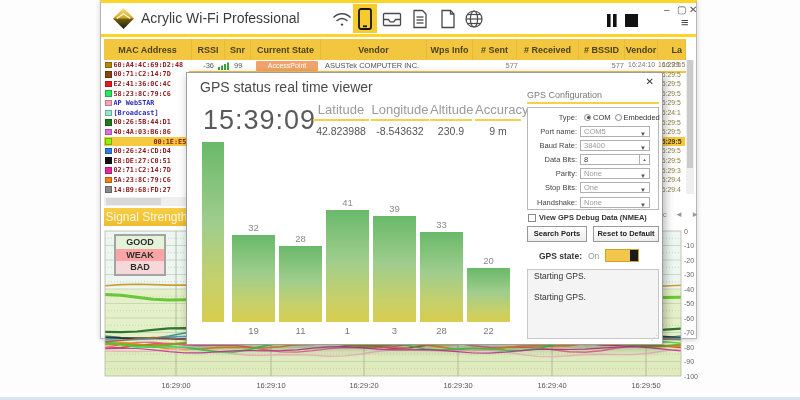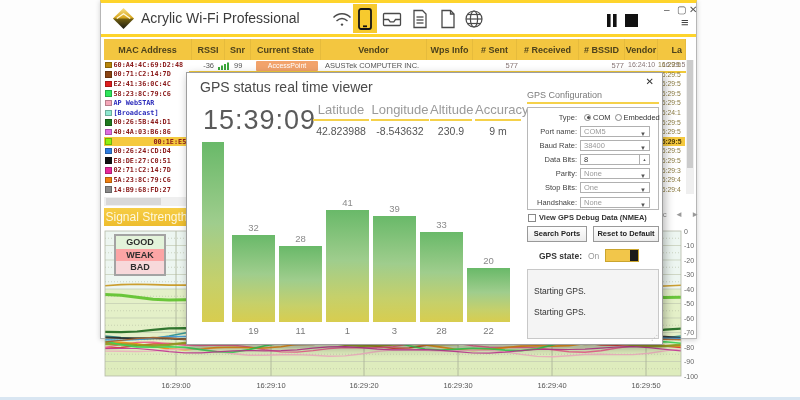--- a/index.html
+++ b/index.html
@@ -81,21 +81,21 @@
   .chk{width:8px;height:8px;border:1px solid #888;background:#fff;margin-right:3px;flex:0 0 auto;}
   .chkrow .lab{font-size:7.5px;font-weight:bold;color:#333;white-space:nowrap;}
   .btn{position:absolute;top:153px;height:16px;border:1px solid #999;background:linear-gradient(#fefefe,#ececec);
        font-size:7.5px;font-weight:bold;color:#222;text-align:center;line-height:14px;white-space:nowrap;}
   .staterow{position:absolute;left:352px;top:176px;display:flex;align-items:center;font-size:8.5px;}
   .staterow .lab{font-weight:bold;color:#333;margin-right:6px;}
   .staterow .on{color:#999;margin-right:6px;}
   .toggle{width:34px;height:13px;background:#f2c64a;border:1px solid #caa52e;position:relative;}
   .toggle .knob{position:absolute;right:0;top:0;width:8px;height:11px;background:#1a1a1a;}
   .logbox{position:absolute;left:340px;top:196px;width:132px;height:70px;background:#f4f4f4;border:1px solid #c8c8c8;
-          font-size:8.5px;color:#333;padding:16px 6px;}
+          font-size:8.5px;color:#333;padding:1px 6px;}
   .logbox div{margin-bottom:11px;white-space:nowrap;}
   .grip{position:absolute;right:3px;bottom:2px;font-size:7px;color:#aaa;letter-spacing:1px;}
 </style>
 </head>
 <body>
 
 <div class="page">
   <div class="window">
 
     <div class="titlebar">

